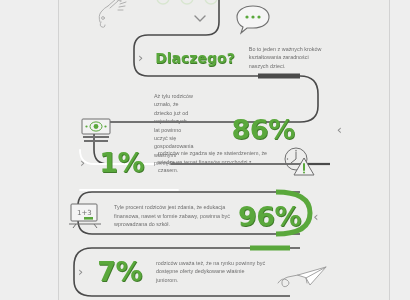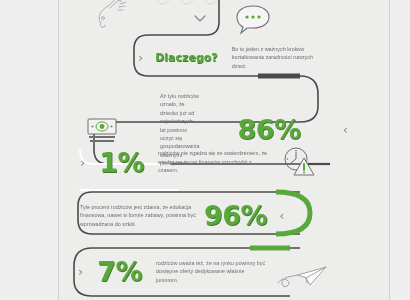--- a/index.html
+++ b/index.html
@@ -70,42 +70,42 @@
     font-size: 27px;
     letter-spacing: -0.5px;
     line-height: 1;
     font-family: "DejaVu Sans", sans-serif;
     text-shadow: 0.7px 0.7px 0 #3f7a2a;
   }
 
   .label-green {
     color: #5aa83c;
     font-weight: bold;
-    font-size: 11px;
+    font-size: 14px;
     line-height: 1;
     font-family: "DejaVu Sans", sans-serif;
     text-shadow: 0.5px 0.5px 0 #3f7a2a;
   }
 
   .body-text {
     color: #6f6f6f;
     font-size: 5.4px;
     line-height: 1.55;
     font-family: "Liberation Sans", sans-serif;
   }
 
   .icon-box {
     display: flex;
     align-items: center;
     justify-content: center;
   }
 
   
   #row-why      { left: 138px; top: 45px;  width: 190px; }
-  #row-86       { left: 86px;  top: 92px;  width: 260px; gap: 15px; }
+  #row-86       { left: 80px;  top: 92px;  width: 260px; gap: 15px; }
   #row-72       { left: 80px;  top: 146px; width: 262px; }
   #row-89       { left: 68px;  top: 202px; width: 270px; }
   #row-74       { left: 78px;  top: 258px; width: 262px; }
   .txtw-1 { width: 110px; }
   .txtw-2 { width: 112px; }
   .txtw-3 { width: 112px; }
   .txtw-4 { width: 116px; }
   .txtw-5 { width: 112px; }
 
   .sp8  { width: 8px; flex: none; }
@@ -251,20 +251,29 @@
         <circle cx="22.5" cy="13" r="0.7" fill="#6f6f6f"></circle>
         <circle cx="5.5" cy="13" r="0.7" fill="#6f6f6f"></circle>
         <path d="M22 12 L32 29 L12 29 Z" fill="#f2f2f2" stroke="#6f6f6f" stroke-width="1" stroke-linejoin="round"></path>
         <path d="M22 18 L22 24" stroke="#5aa83c" stroke-width="2" stroke-linecap="round"></path>
         <circle cx="22" cy="26.5" r="1" fill="#5aa83c"></circle>
       </svg>
     </span>
   </div>
 
   <div class="row" id="row-89">
+    <span class="icon-box">
+      <svg width="34" height="28" viewBox="0 0 34 28">
+        <rect x="3" y="2" width="26" height="17" rx="1" fill="#f4f4f4" stroke="#6f6f6f" stroke-width="1"></rect>
+        <text x="9" y="13" font-family="DejaVu Sans, sans-serif" font-size="7" fill="#6f6f6f">1+3</text>
+        <rect x="16" y="15" width="9" height="2.6" fill="#5aa83c"></rect>
+        <path d="M1 22 L33 22" stroke="#6f6f6f" stroke-width="1"></path>
+        <path d="M8 22 L5 26 M26 22 L29 26" stroke="#6f6f6f" stroke-width="1"></path>
+      </svg>
+    </span>
     <span class="sp12"></span>
     <span class="body-text txtw-4">Tyle procent rodziców jest zdania, że edukacja finansowa, nawet w formie zabawy, powinna być wprowadzana do szkół.</span>
     <span class="sp8"></span>
     <span class="pct">96%</span>
     <span class="sp12"></span>
     <span class="chev">‹</span>
   </div>
 
   <div class="row" id="row-74">
     <span class="chev">›</span>

